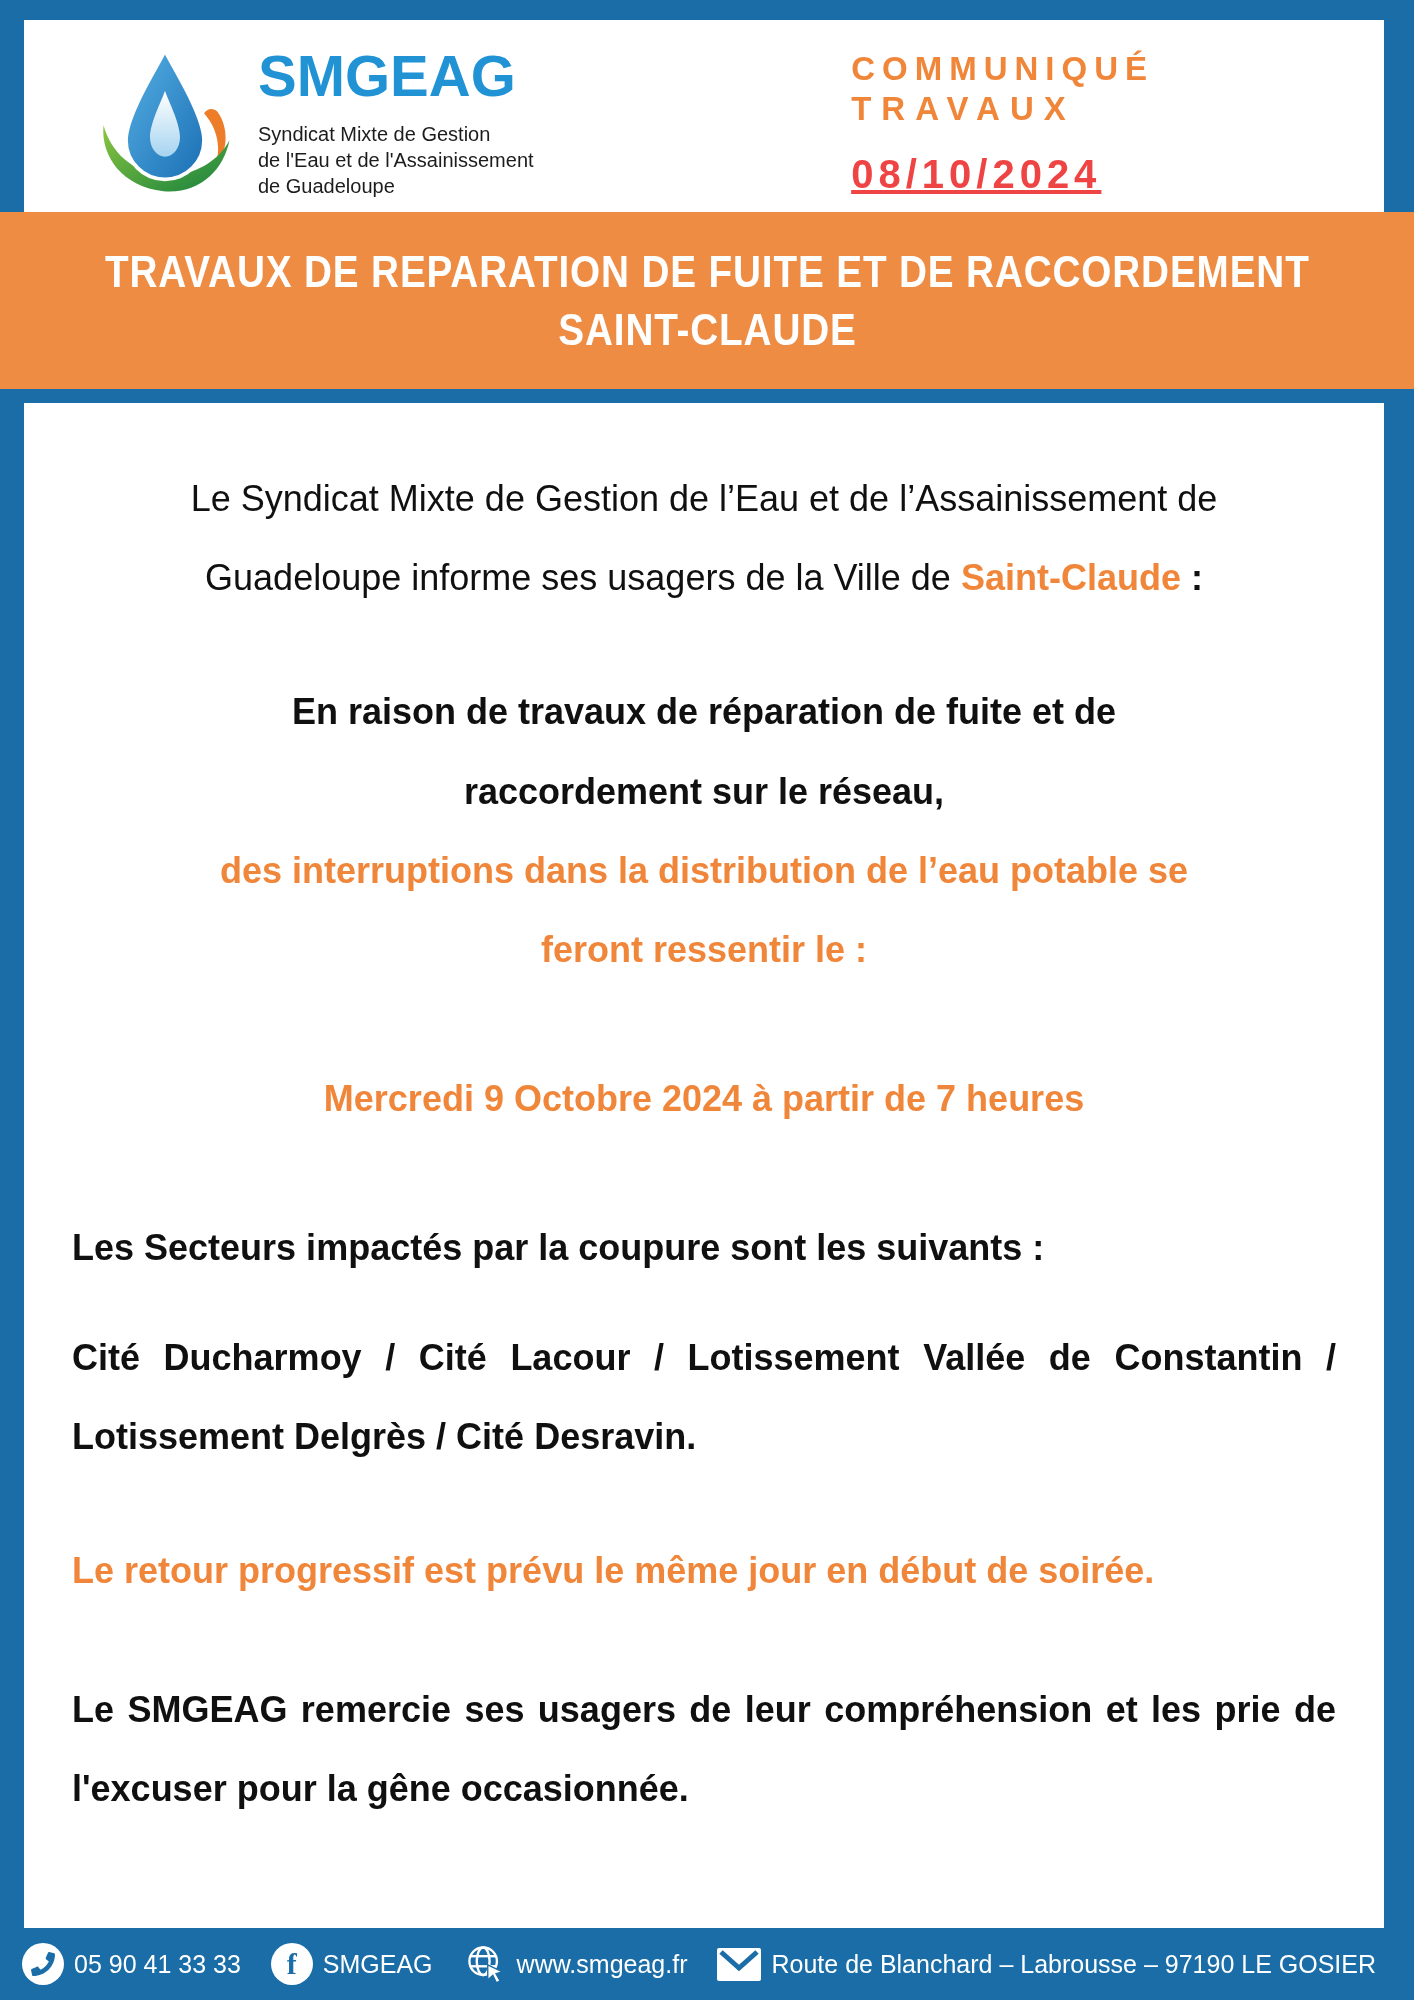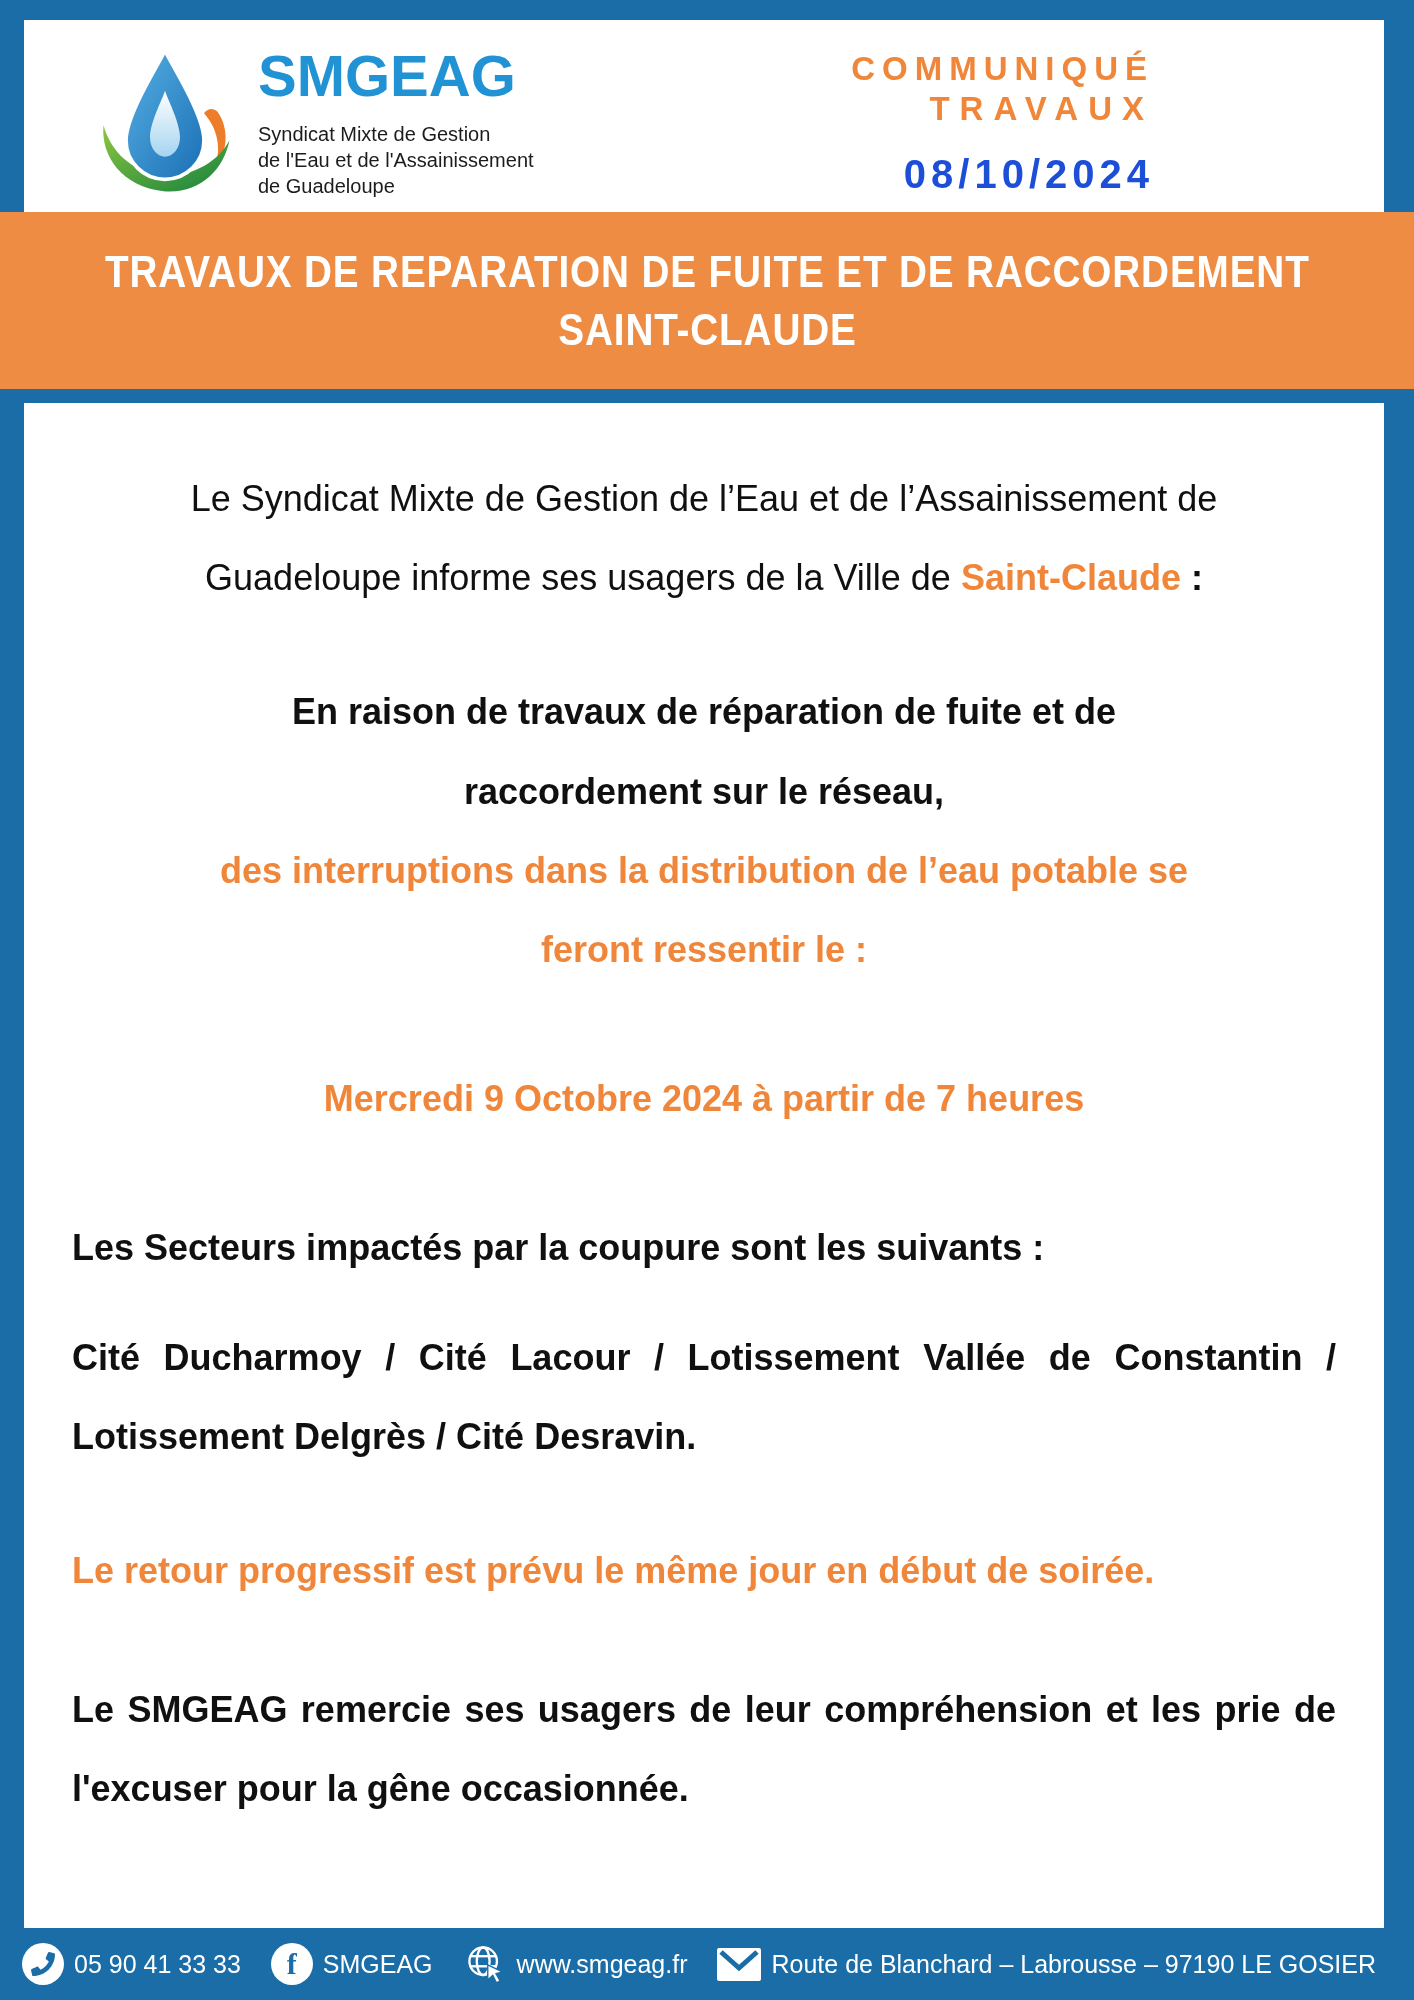--- a/index.html
+++ b/index.html
@@ -16,24 +16,24 @@
     background:#ffffff;
     display:flex;align-items:center;justify-content:space-between;
     padding:0 230px 0 66px;box-sizing:border-box;
   }
   .logo{display:flex;align-items:center;gap:18px;}
   .logo svg{display:block;}
   .logo-name{
     font-size:58px;font-weight:bold;color:#2193d5;letter-spacing:0px;line-height:1;
   }
   .logo-sub{margin-top:16px;font-size:20px;color:#1c1c1c;line-height:1.3;}
-  .kicker{text-align:right;}
+  .kicker{text-align:left;}
   .kicker-line1{font-size:33px;font-weight:bold;color:#f0863a;letter-spacing:7px;line-height:1.2;}
   .kicker-line2{font-size:33px;font-weight:bold;color:#f0863a;letter-spacing:10px;line-height:1.2;}
-  .kicker-date{margin-top:24px;font-size:40px;font-weight:bold;color:#1d4ed8;letter-spacing:5px;}
+  .kicker-date{margin-top:24px;font-size:40px;font-weight:bold;color:#ef4444;letter-spacing:5px;text-decoration:underline;}
   
   .banner{
     position:absolute;left:0;right:0;top:212px;height:177px;
     background:#ef8c44;color:#ffffff;
     display:flex;flex-direction:column;align-items:center;justify-content:center;
     text-align:center;
   }
   .banner-line{
     display:inline-block;
     font-size:45px;font-weight:bold;letter-spacing:1px;line-height:1.28;

